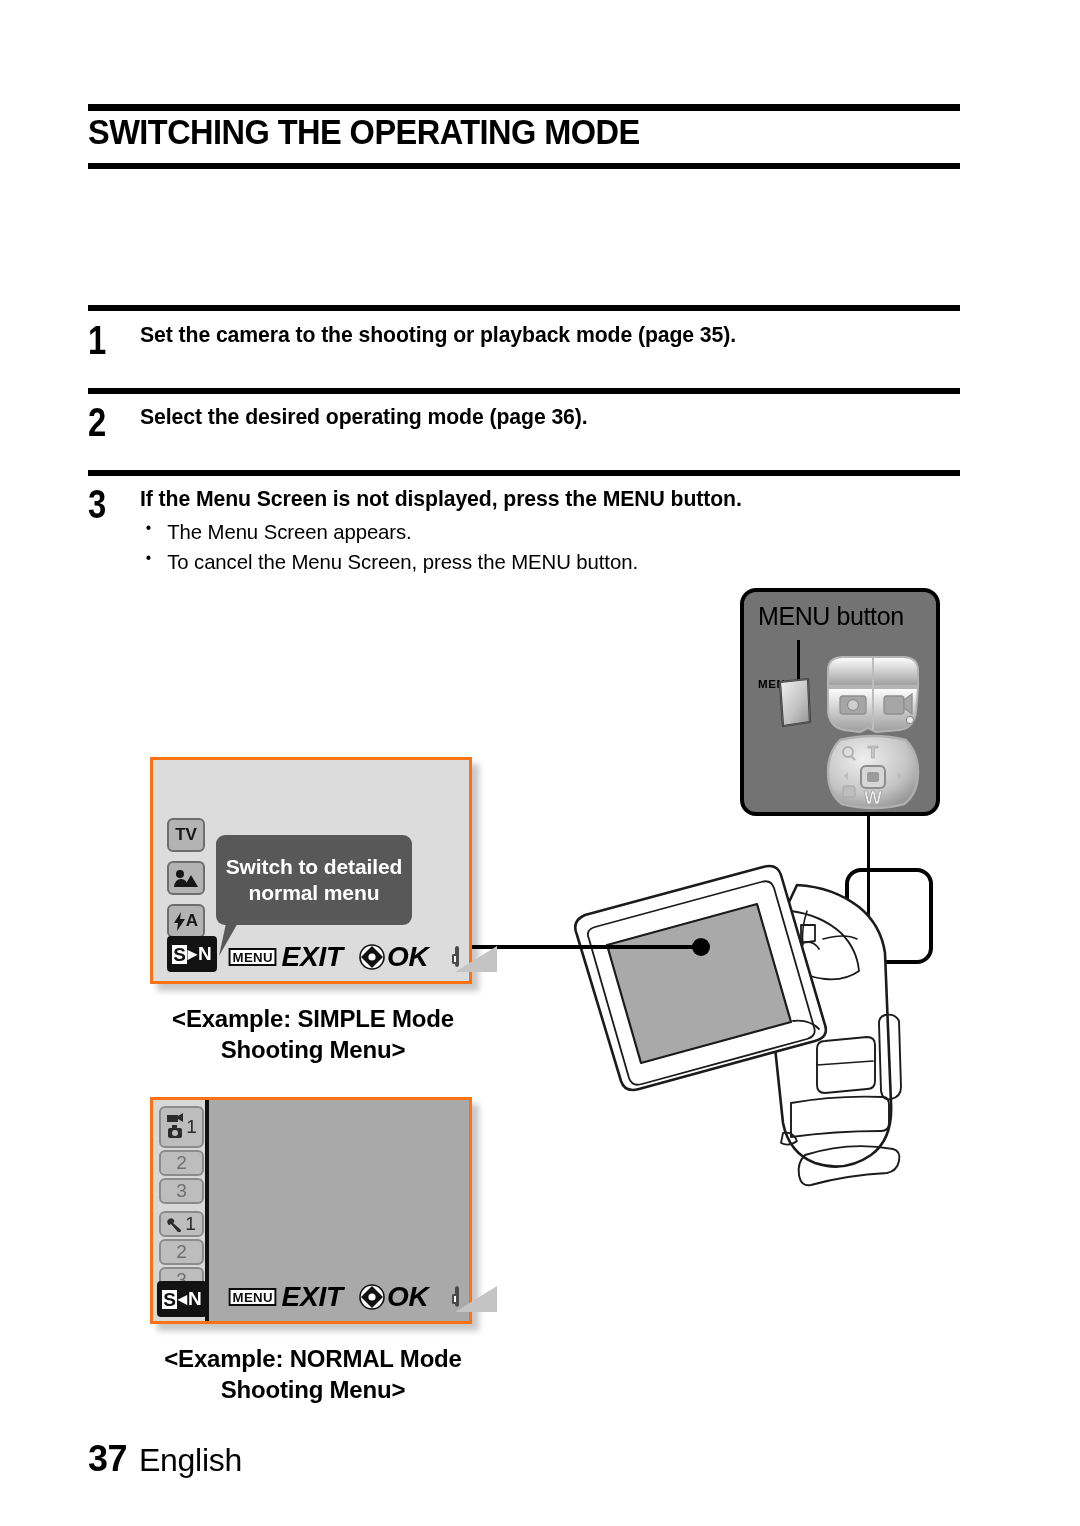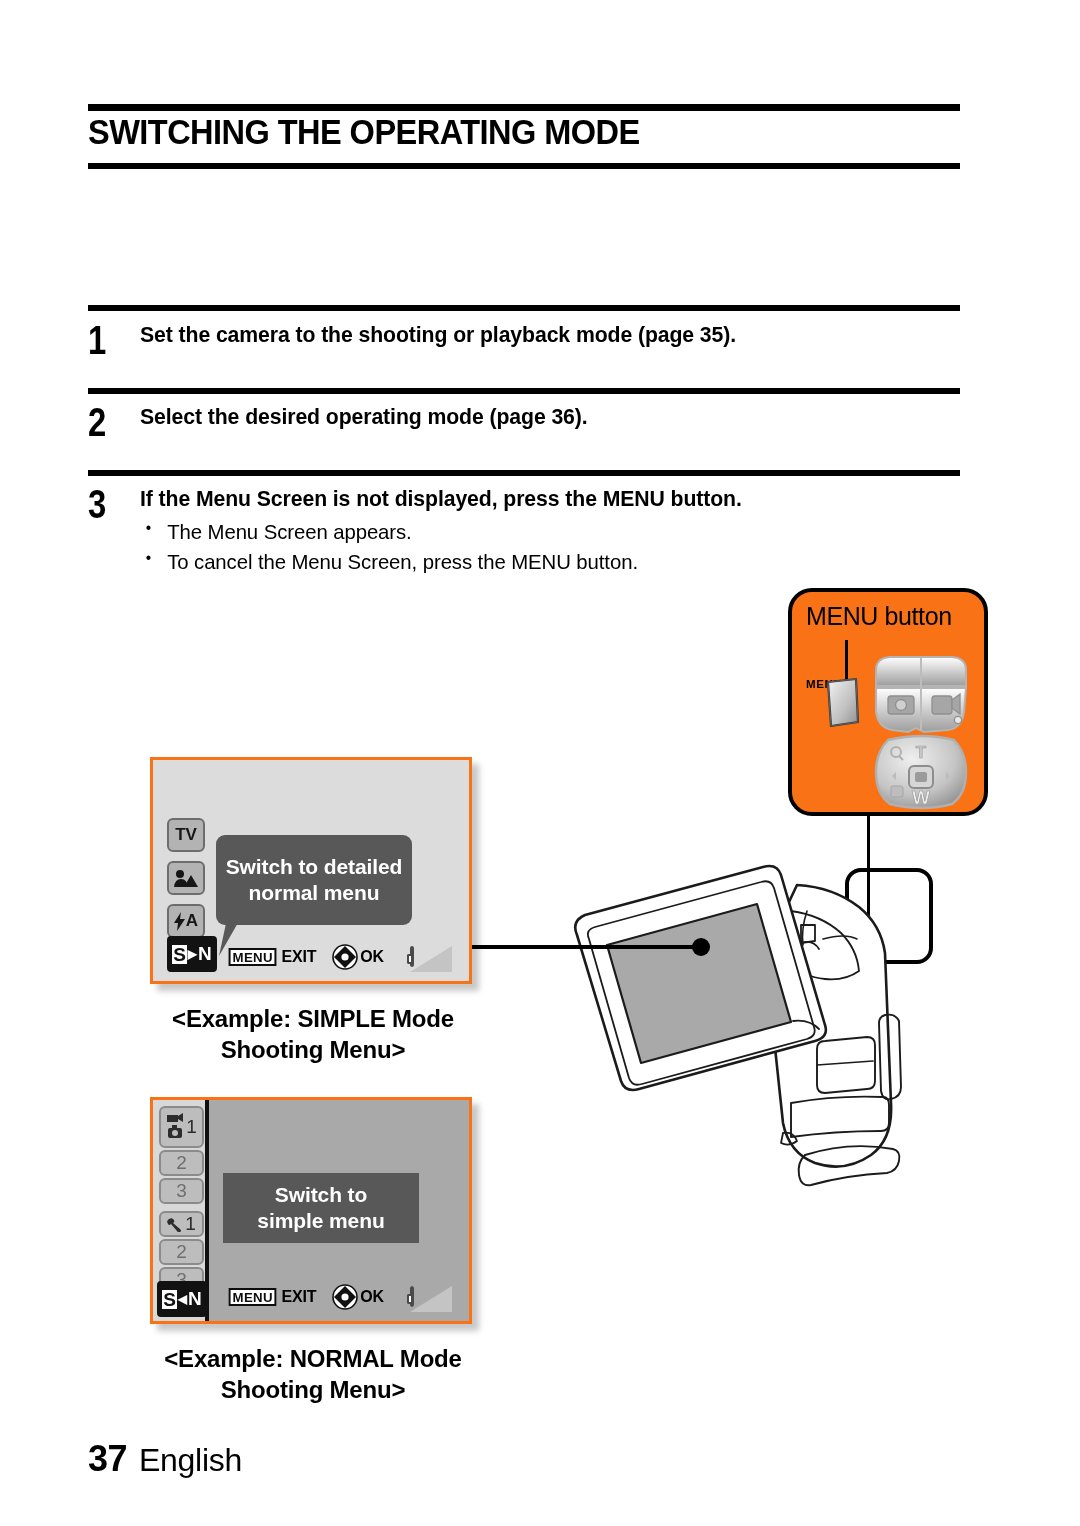--- a/index.html
+++ b/index.html
@@ -104,24 +104,23 @@
   #step1 { top: 322px; }
   #step2 { top: 404px; }
   #step3 { top: 486px; }
 
   
   #menu-callout {
     position: absolute;
     left: 740px; top: 588px;
     width: 200px; height: 228px;
     border: 4px solid #000;
-    border-radius: 24px;
-    background: #f97316;
-    box-sizing: border-box;
-    margin-left: 48px;
+    border-radius: 16px;
+    background: #737373;
+    box-sizing: border-box;
   }
   #menu-callout .callout-title {
     position: absolute;
     left: 14px; top: 10px;
     font-size: 25px;
     letter-spacing: -0.4px;
     white-space: nowrap;
   }
   #menu-callout .pointer-line {
     position: absolute;
@@ -231,24 +230,25 @@
     background: #fff;
     color: #0d0d0d;
     font-size: 13px;
     font-weight: bold;
     letter-spacing: 0.3px;
     padding: 1px 2px 0 2px;
     line-height: 1.05;
     transform: scaleX(1.02);
   }
   .bar-text {
-    font-size: 16px;
+    font-size: 28px;
     font-weight: bold;
     margin-left: 5px;
     letter-spacing: -0.2px;
+    font-style: italic;
   }
   .battery {
     width: 40px; height: 24px;
     border: 2px solid #4a4a4a;
     border-radius: 3px;
     background: #fff;
     position: relative;
     box-sizing: border-box;
     overflow: hidden;
   }
@@ -611,22 +611,20 @@
         <span>3</span>
       </div>
     </div>
 
     <div class="sn-chip" style="left:4px; bottom:4px;">
       <span class="s">S</span>
         <span class="arrow">◀</span>
         <span>N</span>
     </div>
 
-    <div class="msg-box" id="msg-normal">Switch to
-simple menu</div>
 
     <div class="lcd-bottombar" style="padding-left:76px;">
       <span class="menu-badge">MENU</span>
       <span class="bar-text">EXIT</span>
       <span style="margin-left:16px;display:flex;align-items:center;">
         <svg width="26" height="26" viewBox="0 0 26 26">
           <circle cx="13" cy="13" r="12" fill="#ffffff" stroke="#111" stroke-width="1.6"></circle>
           <path d="M13 2 L24 13 L13 24 L2 13 Z" fill="#111"></path>
           <circle cx="13" cy="13" r="3.6" fill="#ffffff"></circle>
         </svg>

